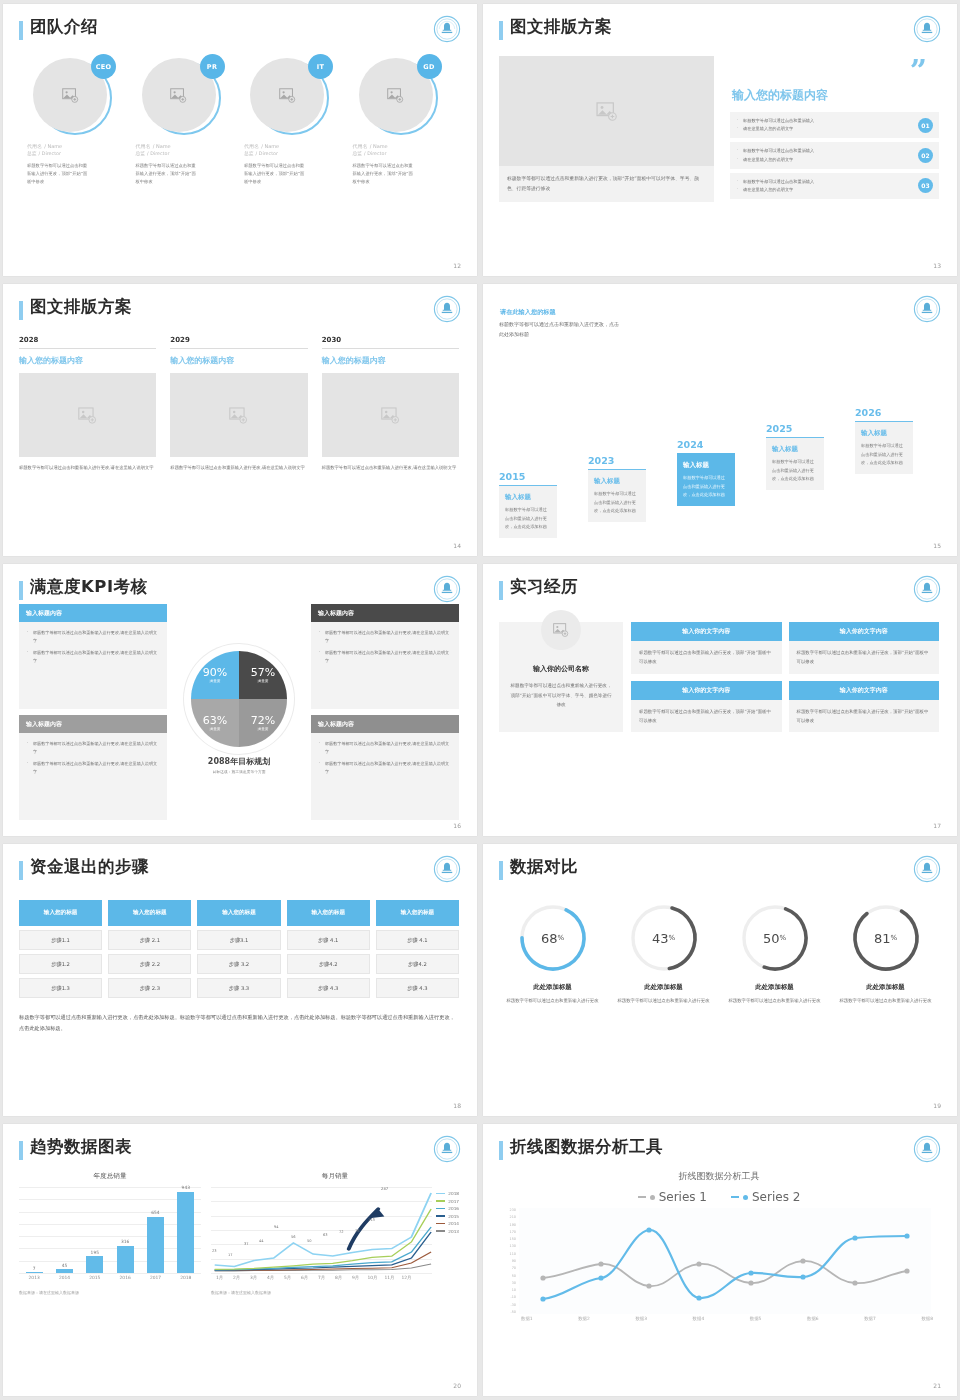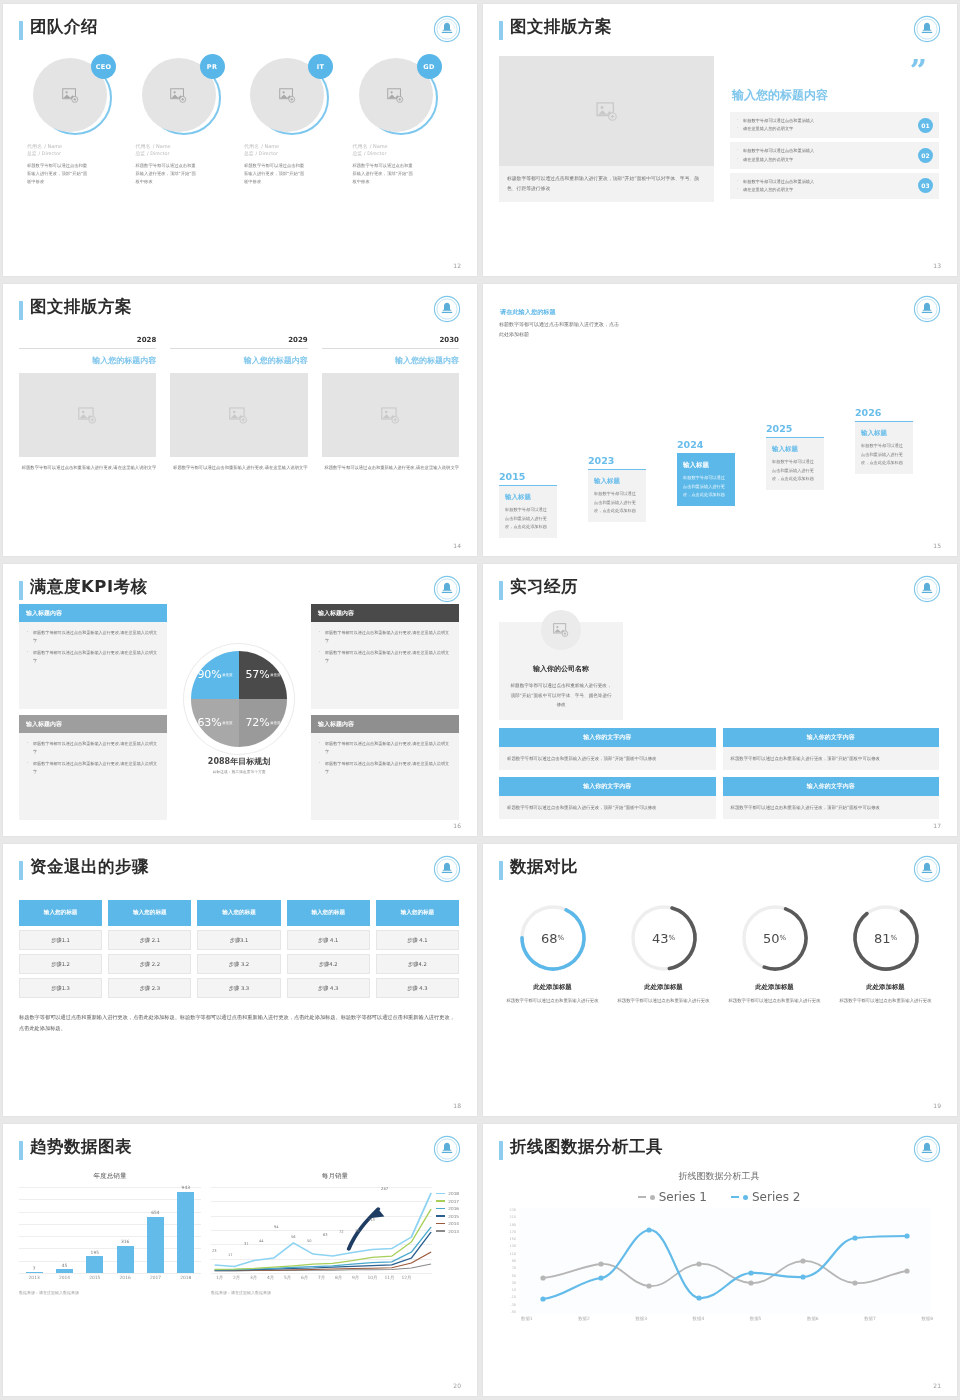--- a/index.html
+++ b/index.html
@@ -61,21 +61,21 @@
   .s13-row ul { list-style: none; flex: 1; }
   .s13-row li { font-size: 4.2px; color: #6d6d6d; line-height: 1.95; position: relative;
                 padding-left: 7px; }
   .s13-row li:before { content: "·"; position: absolute; left: 1px; top: -1px; color: #9a9a9a; }
   .s13-num { width: 15px; height: 15px; border-radius: 50%; background: #63bbea; color: #fff;
              font-size: 6px; font-weight: bold; display: flex; align-items: center;
              justify-content: center; flex: none; }
 
   
   .s14 { display: flex; gap: 14px; margin-top: 16px; }
-  .s14-col { flex: 1; text-align: right; }
+  .s14-col { flex: 1; }
   .s14-year { font-size: 7px; font-weight: bold; color: #333; padding-bottom: 4px;
               border-bottom: 1px solid #dcdcdc; }
   .s14-t { font-size: 8px; font-weight: bold; color: #7fc6ec; margin: 6px 0 7px; }
   .s14-img { height: 84px; }
   .s14-cap { font-size: 4.3px; line-height: 2; color: #6d6d6d; margin-top: 7px; }
 
   
   .s15-sub { font-size: 6.2px; font-weight: bold; color: #62b9e9; margin: 10px 0 3px 1px; }
   .s15-sub2 { font-size: 5px; line-height: 1.9; color: #6d6d6d; width: 120px; }
   .tl { position: absolute; left: 16px; right: 18px; bottom: 18px; height: 160px; }
@@ -99,33 +99,33 @@
   .h-gray { background: #9e9e9e; }
   .h-gray2 { background: #8f8f8f; }
   .s16-box ul { list-style: none; padding: 7px 8px; }
   .s16-box li { font-size: 4.1px; color: #707070; line-height: 1.95; padding-left: 6px;
                 position: relative; margin-bottom: 4px; }
   .s16-box li:before { content: "·"; position: absolute; left: 0; top: -1px; }
   .s16-mid { flex: 1; display: flex; flex-direction: column; align-items: center;
              justify-content: center; position: relative; }
   .pie { width: 96px; height: 96px; border-radius: 50%; position: relative; overflow: hidden;
          box-shadow: 0 0 0 7px #fff, 0 0 0 8px #ebebeb; }
-  .q { position: absolute; width: 50%; height: 50%; display: flex; flex-direction: row;
+  .q { position: absolute; width: 50%; height: 50%; display: flex; flex-direction: column;
        align-items: center; justify-content: center; color: #fff; }
   .q1 { left: 0; top: 0; background: #5cb8e8; }
   .q2 { right: 0; top: 0; background: #4a4a4a; }
   .q3 { left: 0; bottom: 0; background: #a8a8a8; }
   .q4 { right: 0; bottom: 0; background: #9a9a9a; }
   .q b { font-size: 11px; font-weight: normal; }
   .q s { font-size: 3.6px; text-decoration: none; opacity: .9; }
   .pie-t { font-size: 8px; font-weight: bold; color: #444; margin-top: 9px; }
   .pie-s { font-size: 3.8px; color: #8d8d8d; margin-top: 2px; }
 
   
-  .s17 { display: flex; gap: 8px; margin-top: 22px; flex-direction: column; }
+  .s17 { display: flex; gap: 8px; margin-top: 22px; }
   .s17-left { width: 124px; background: #f3f3f3; padding: 10px; text-align: center;
               position: relative; }
   .s17-ava { width: 40px; height: 40px; border-radius: 50%; background: #ebebeb;
              margin: -22px auto 0; display: flex; align-items: center; justify-content: center; }
   .s17-name { font-size: 7px; font-weight: bold; color: #333; margin: 14px 0 7px; }
   .s17-p { font-size: 4.6px; line-height: 2.1; color: #6d6d6d; }
   .s17-right { flex: 1; display: grid; grid-template-columns: 1fr 1fr; gap: 7px; }
   .s17-card { background: #f3f3f3; }
   .s17-h { background: #5cb8e8; color: #fff; font-size: 6px; font-weight: bold;
            text-align: center; padding: 5px 0; }

